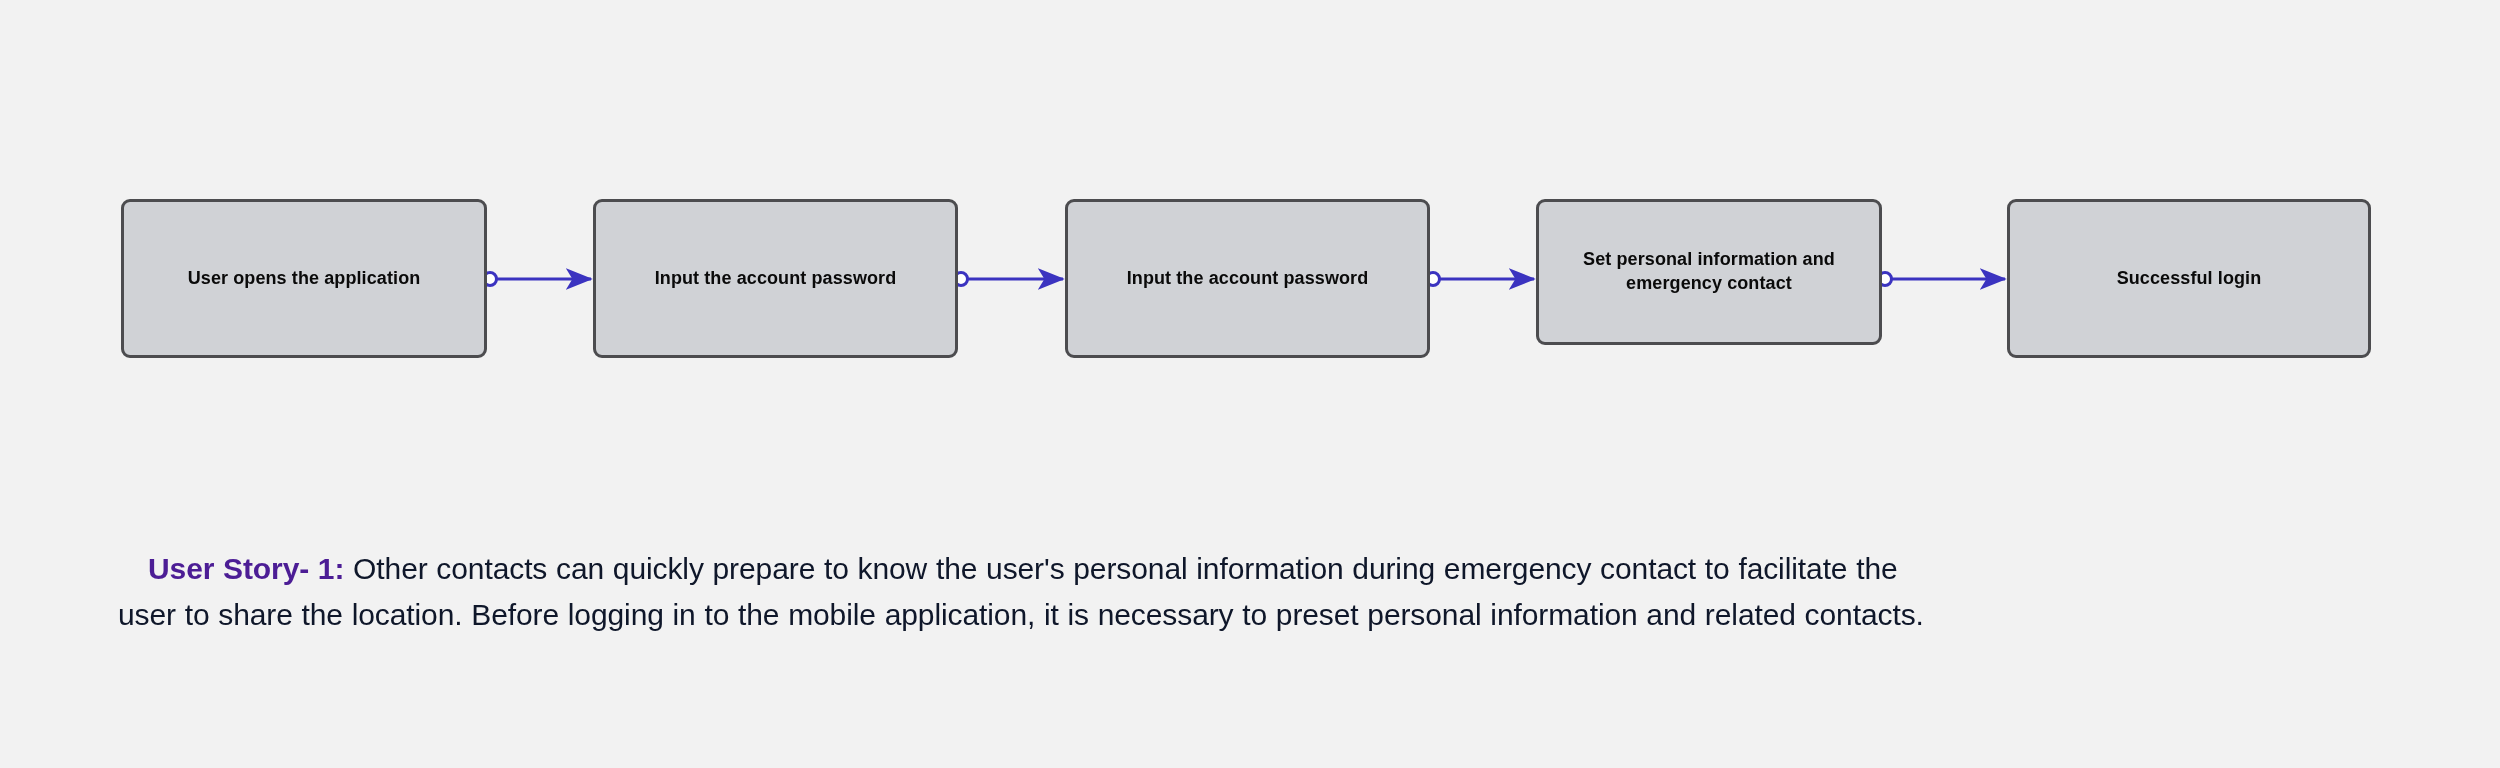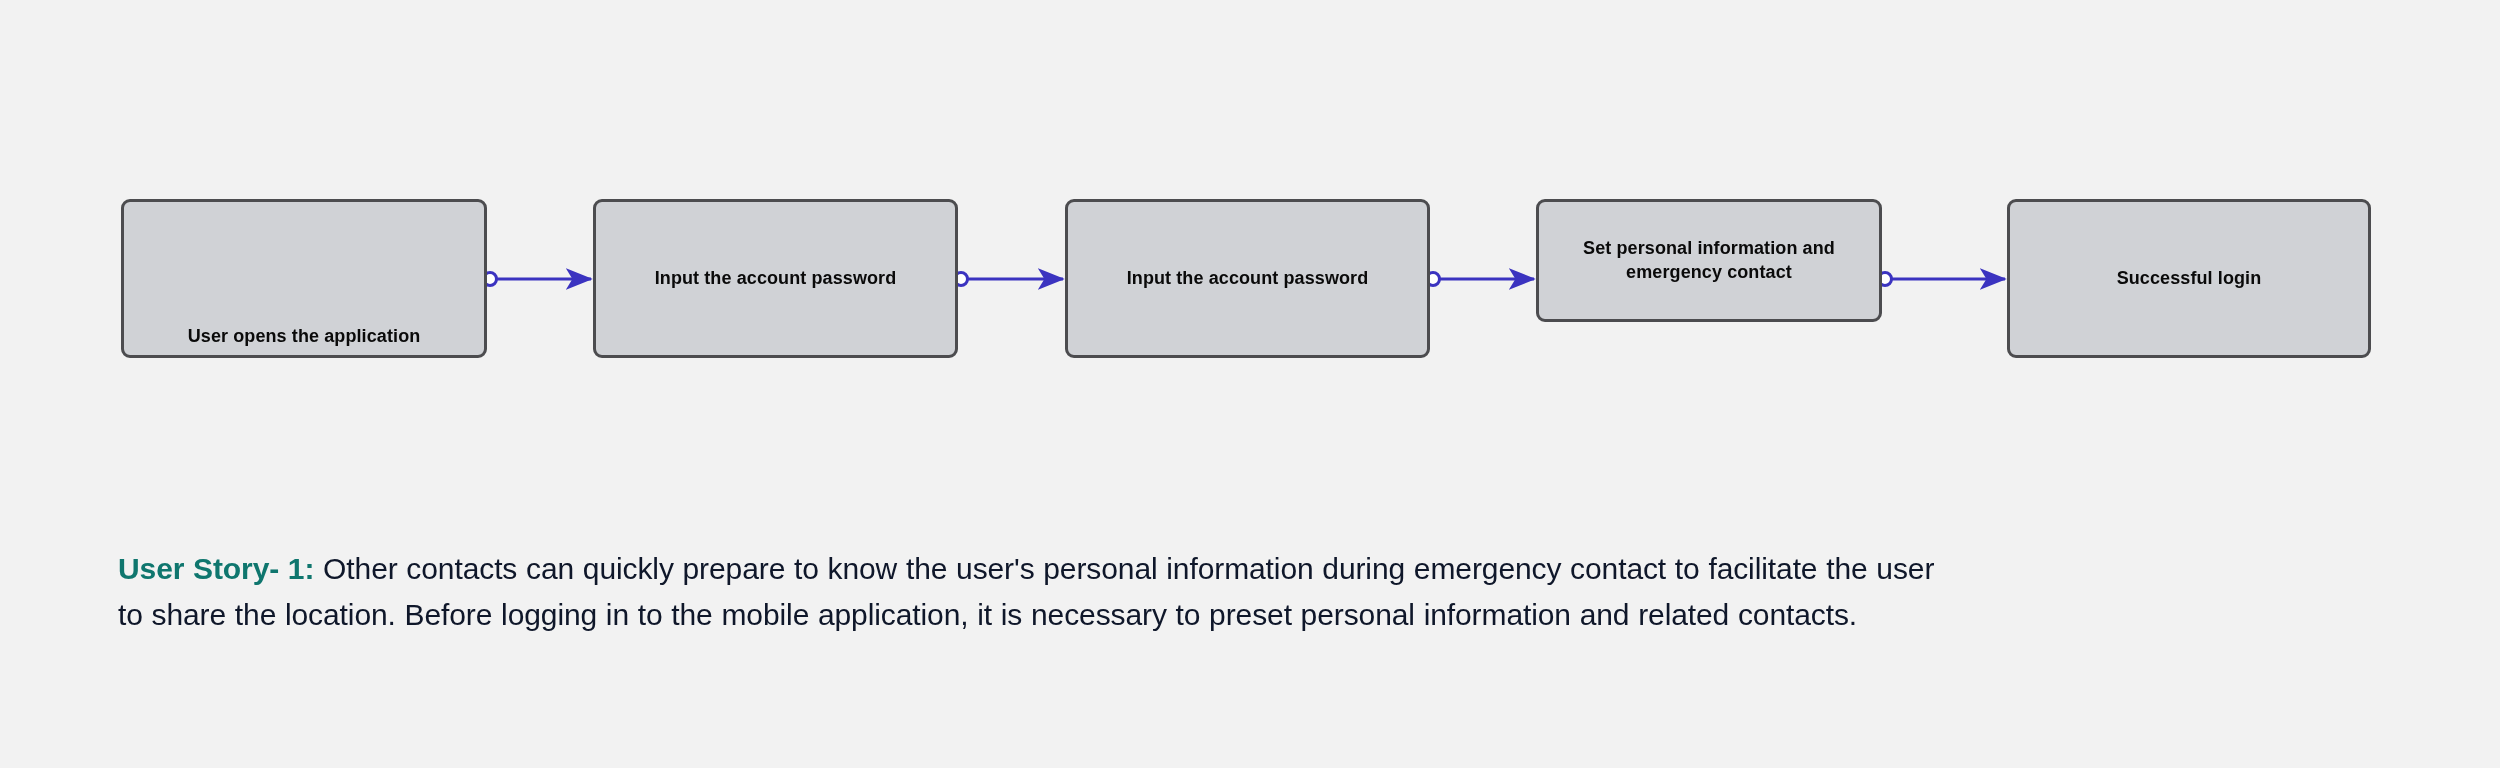--- a/index.html
+++ b/index.html
@@ -74,21 +74,22 @@
     font-family: "Liberation Sans", sans-serif;
     font-size: 30px;
     line-height: 46px;
     color: #5e5e5e;
     letter-spacing: -0.1px;
     word-spacing: 0.5px;
   }
 
   .story-label {
     font-weight: bold;
-    color: #0f766e;
+    color: #4c1d95;
+    margin-left: 30px;
   }
 
   .story-body {
     font-weight: normal;
     color: #0f172a;
   }
 </style>
 </head>
 <body style="background: rgb(242, 242, 242);">
 
@@ -108,30 +109,30 @@
           <line x1="968" y1="279" x2="1063" y2="279" stroke="#3b33c0" stroke-width="3" marker-end="url(#arrowhead)"></line>
           <circle cx="961" cy="279" r="6.5" fill="#ffffff" stroke="#3b33c0" stroke-width="3"></circle>
           <line x1="1440" y1="279" x2="1534" y2="279" stroke="#3b33c0" stroke-width="3" marker-end="url(#arrowhead)"></line>
           <circle cx="1433" cy="279" r="6.5" fill="#ffffff" stroke="#3b33c0" stroke-width="3"></circle>
           <line x1="1892" y1="279" x2="2005" y2="279" stroke="#3b33c0" stroke-width="3" marker-end="url(#arrowhead)"></line>
           <circle cx="1885" cy="279" r="6.5" fill="#ffffff" stroke="#3b33c0" stroke-width="3"></circle>
         </g>
     </svg>
 
     <div id="node-group">
-        <div class="flow-node" style="left: 121px; top: 199px; width: 366px; height: 159px; align-items: flex-end;">
+        <div class="flow-node" style="left: 121px; top: 199px; width: 366px; height: 159px;">
           <div class="flow-node-label">User opens the application</div>
         </div>
         <div class="flow-node" style="left: 593px; top: 199px; width: 365px; height: 159px;">
           <div class="flow-node-label">Input the account password</div>
         </div>
         <div class="flow-node" style="left: 1065px; top: 199px; width: 365px; height: 159px;">
           <div class="flow-node-label">Input the account password</div>
         </div>
-        <div class="flow-node" style="left: 1536px; top: 199px; width: 346px; height: 123px;">
+        <div class="flow-node" style="left: 1536px; top: 199px; width: 346px; height: 146px;">
           <div class="flow-node-label">Set personal information and
 emergency contact</div>
         </div>
         <div class="flow-node" style="left: 2007px; top: 199px; width: 364px; height: 159px;">
           <div class="flow-node-label">Successful login</div>
         </div>
       </div>
   </div>
 
   <div class="story-block">

